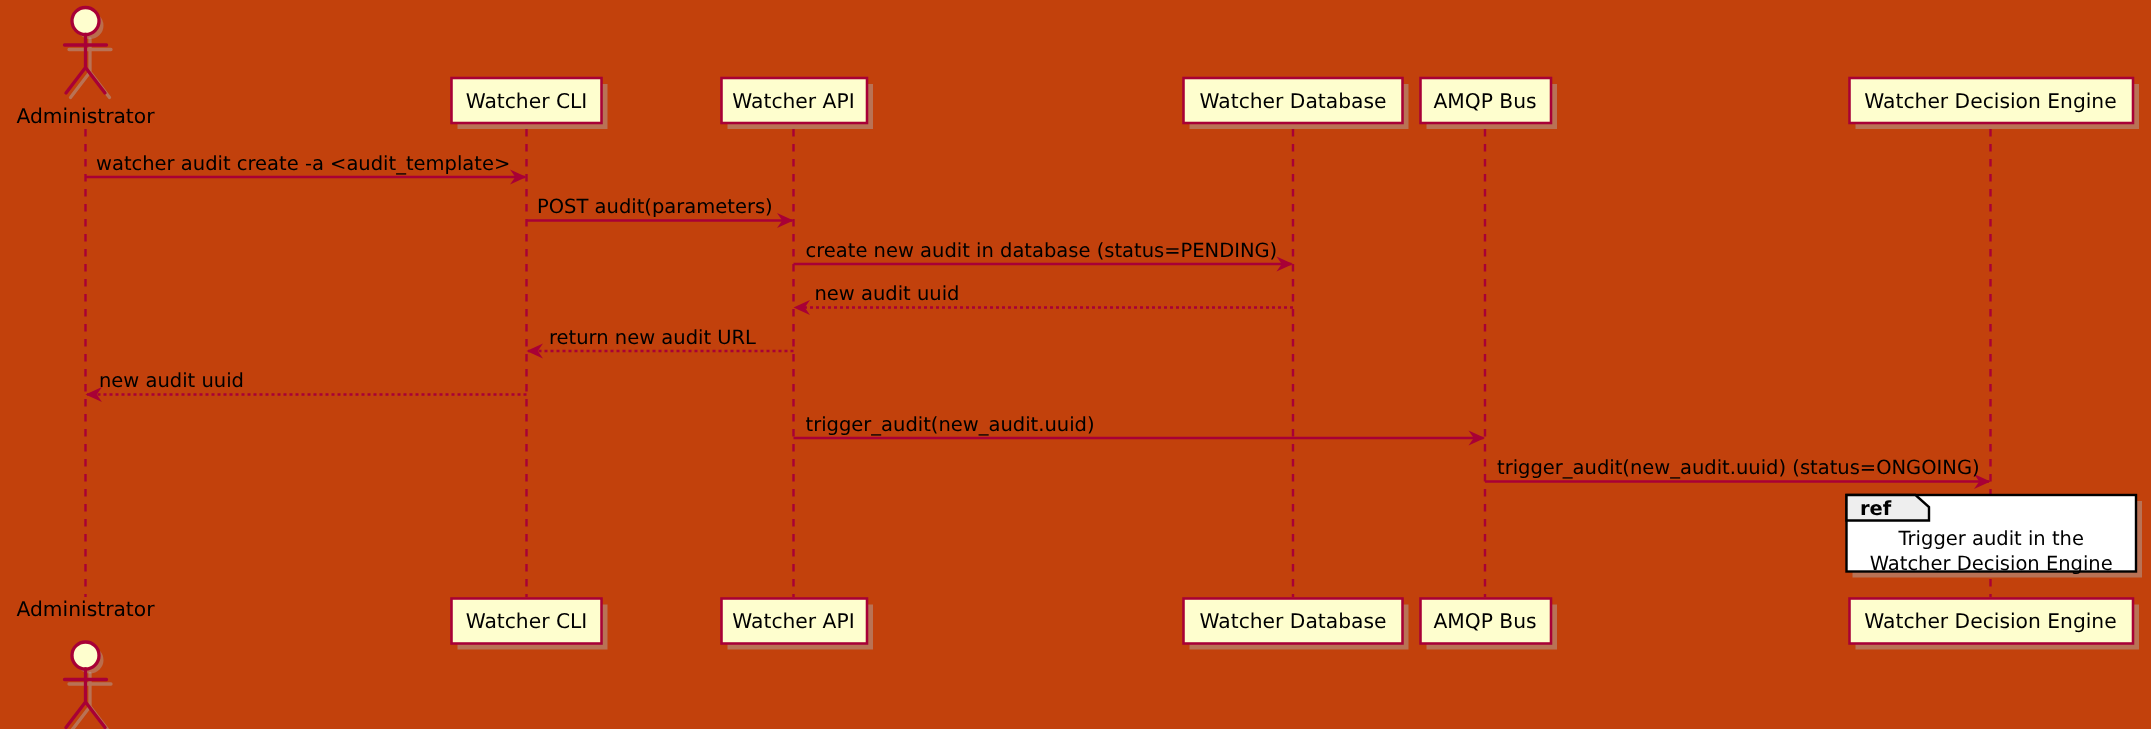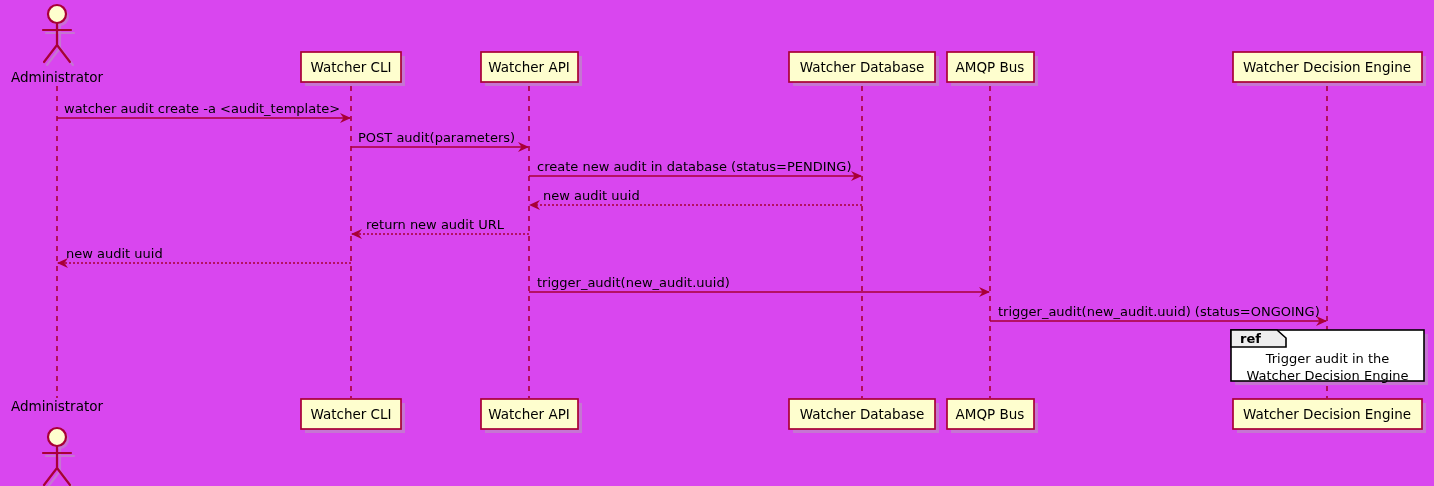--- a/index.html
+++ b/index.html
@@ -8,21 +8,21 @@
     background: #FFFFFF;
   }
   body {
     font-family: "DejaVu Sans", sans-serif;
   }
   #diagram-root {
     position: relative;
     width: 1434px;
     height: 486px;
     overflow: hidden;
-    background: #d946ef;
+    background: #c2410c;
     text-align: right;
   }
   svg.seq-canvas {
     position: absolute;
     top: 0;
     left: 0;
     width: 1434px;
     height: 486px;
     display: block;
   }

